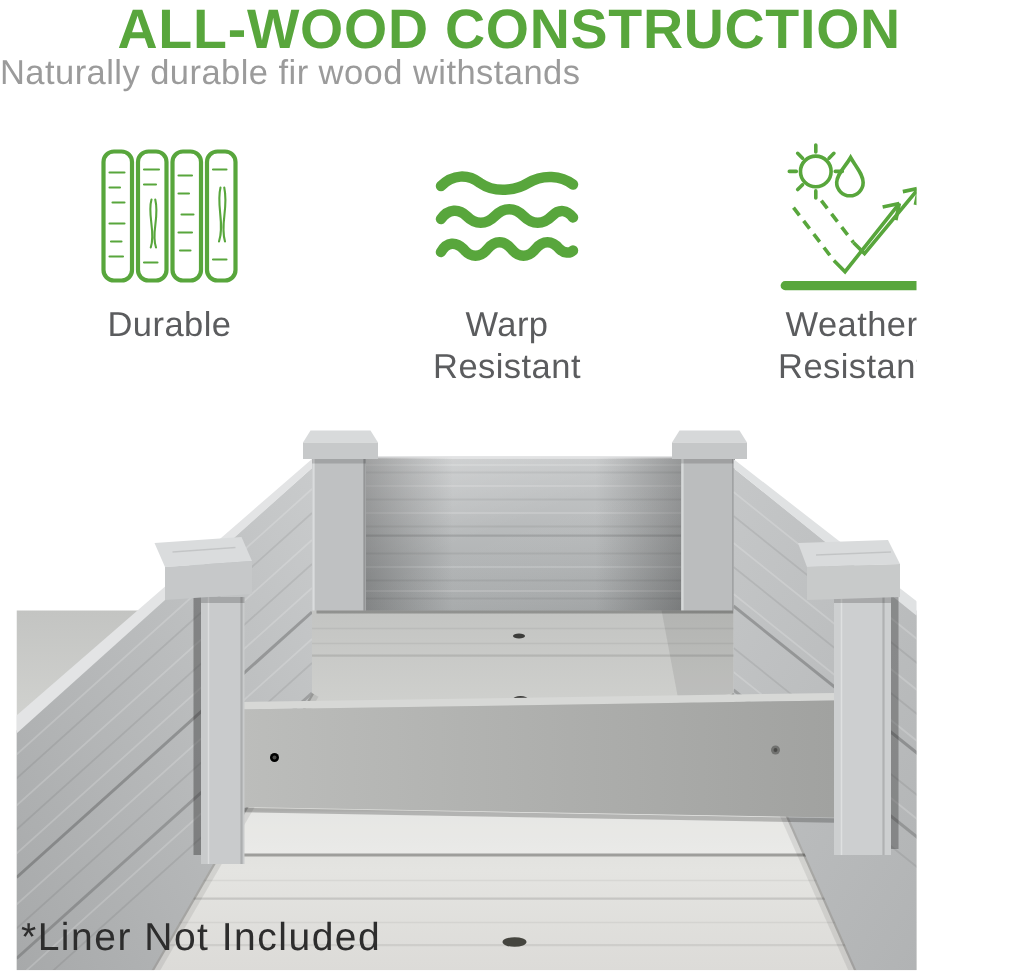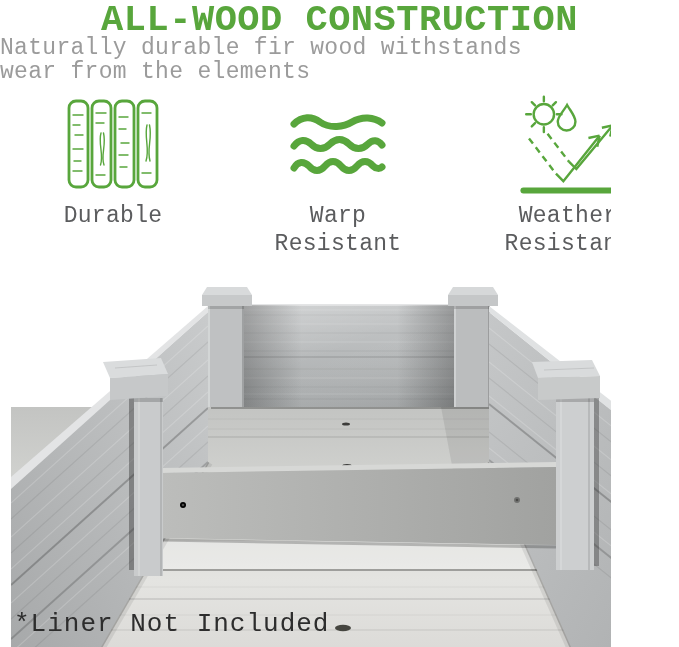--- a/index.html
+++ b/index.html
@@ -1,18 +1,18 @@
 <!DOCTYPE html>
 <html><head>
 <meta charset="utf-8">
 <style>
   html,body{margin:0;padding:0;background:#fff;}
   .page{
     position:relative;width:611px;height:647px;overflow:hidden;background:#fff;
-    font-family:Liberation Mono, monospace;
+    font-family:Liberation Sans, sans-serif;
   }
   .title{
     position:absolute;top:0;left:0;width:679px;text-align:center;
     font-size:37px;font-weight:bold;letter-spacing:.5px;color:#58A63C;line-height:40px;
     margin:0;
   }
   .subtitle{
     position:absolute;top:36px;left:0;width:679px;
     font-size:23px;font-weight:300;color:#9b9b9b;line-height:24px;letter-spacing:.3px;
   }
@@ -34,21 +34,20 @@
 </style>
 </head>
 <body>
 
 <div class="page">
 
   <h1 class="title">ALL-WOOD CONSTRUCTION</h1>
 
   <div class="subtitle">
     <div>Naturally durable fir wood withstands</div>
-    <div>wear from the elements</div>
   </div>
 
   <div class="features">
 
     <div class="feature f0">
       <div class="iconbox">
         <svg width="92" height="90" viewBox="0 0 92 90">
           <g class="ic" stroke-width="2.8">
             <rect x="2" y="2" width="19" height="86" rx="7"></rect>
             <rect x="25" y="2" width="19" height="86" rx="7"></rect>

